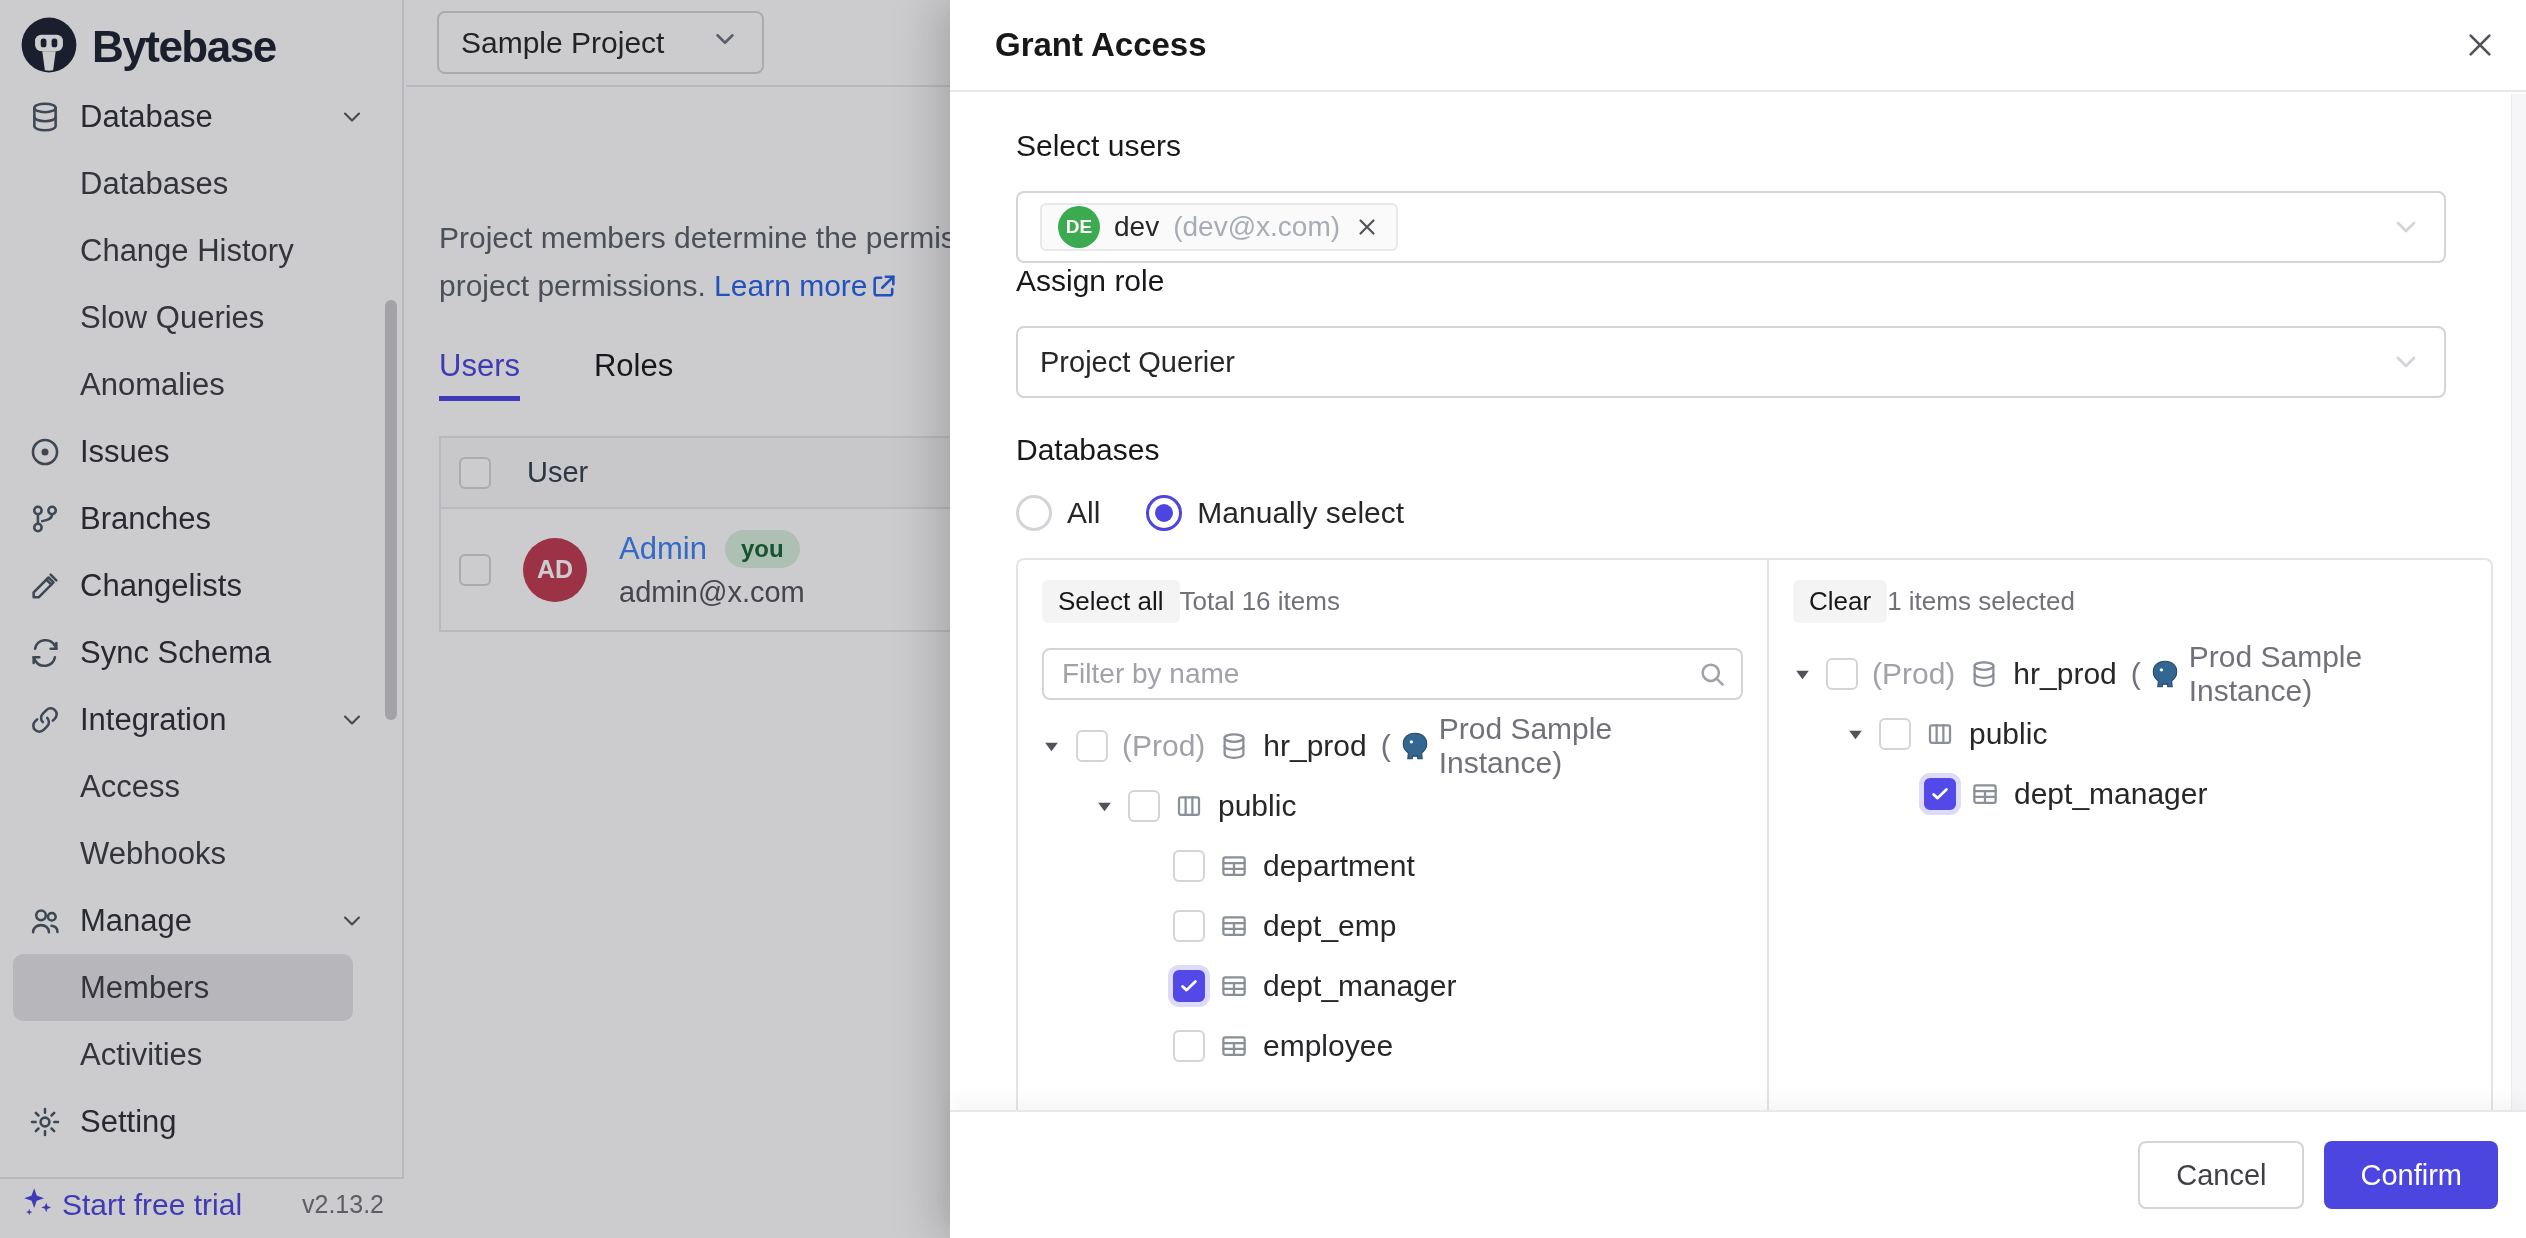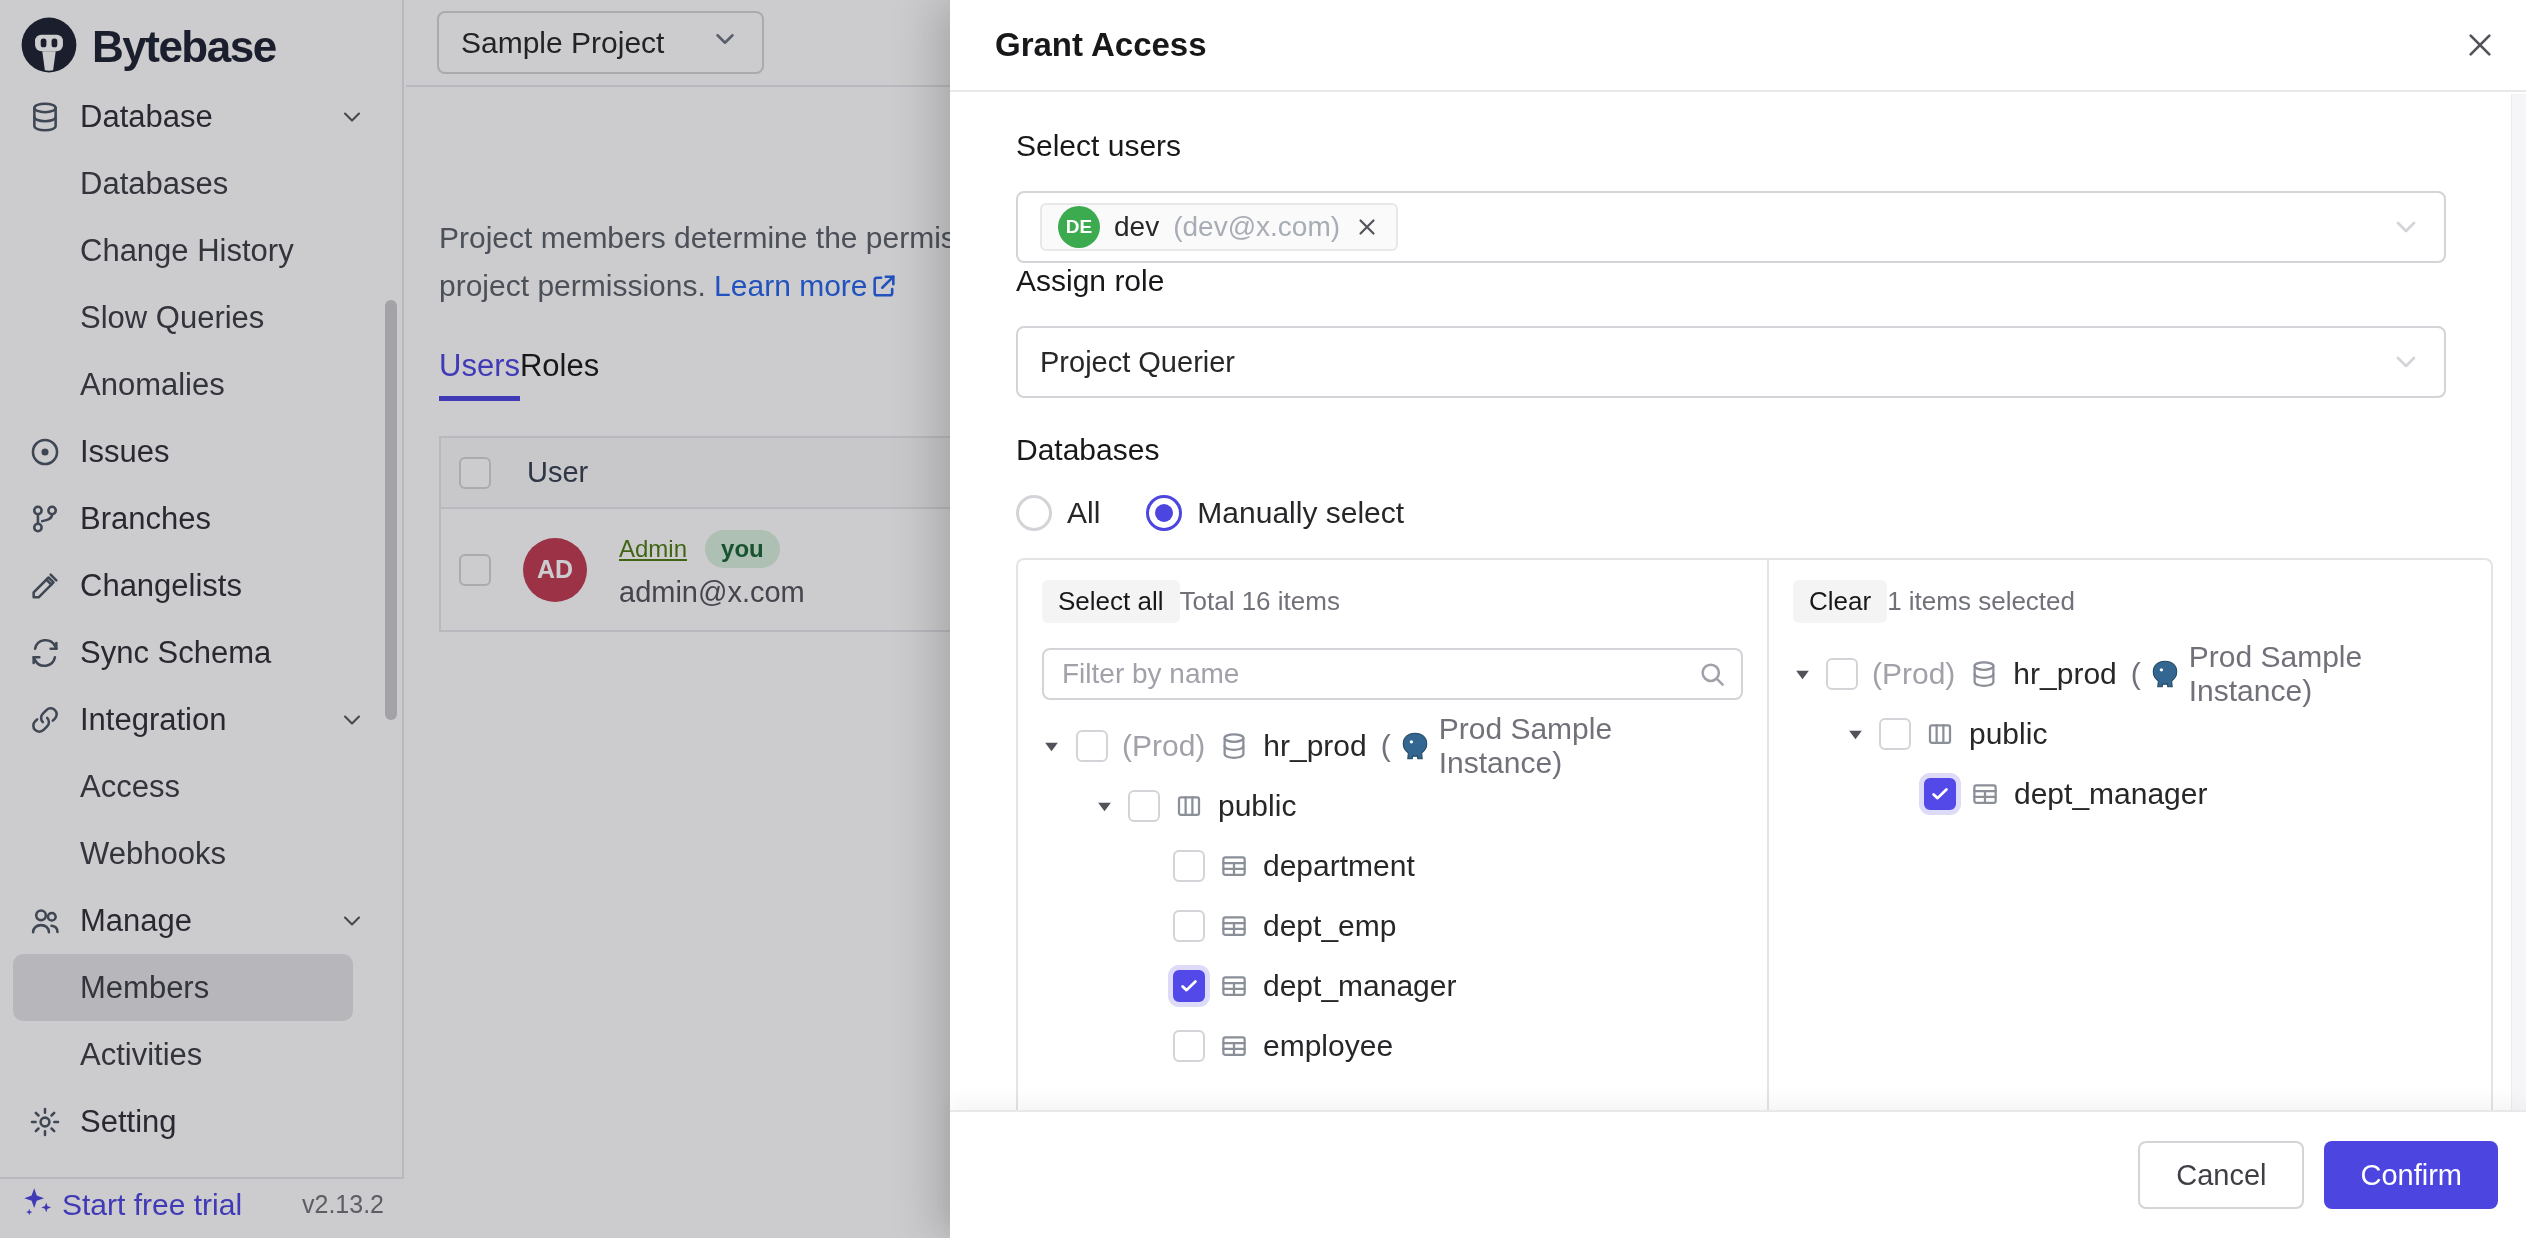--- a/index.html
+++ b/index.html
@@ -21,32 +21,32 @@
   .trial{display:flex;align-items:center;gap:8px;color:#4c45e0;font-size:30px;font-weight:500;cursor:pointer;}
   .version{margin-left:auto;color:#71717a;font-size:25px;}
   
   .main{position:absolute;left:406px;top:0;right:0;height:1238px;background:#fff;}
   .topbar{height:87px;border-bottom:2px solid #e5e7eb;display:flex;align-items:center;padding-left:31px;box-sizing:border-box;}
   .project-btn{display:flex;align-items:center;gap:46px;border:2px solid #d4d4d8;border-radius:8px;background:#fff;padding:11px 22px;font-size:30px;color:#27272a;cursor:pointer;}
   .content{position:absolute;left:33px;top:214px;right:0;}
   .desc{font-size:30px;line-height:48px;color:#5b6069;white-space:nowrap;margin:0;}
   .desc .link{color:#2563eb;cursor:pointer;}
   .ext-icon{display:inline-flex;vertical-align:-4px;margin-left:2px;}
-  .tabs{position:absolute;left:33px;top:348px;display:flex;font-size:31px;text-align:right;}
+  .tabs{position:absolute;left:33px;top:348px;display:flex;gap:74px;font-size:31px;text-align:right;}
   .tab{padding-bottom:12px;color:#18181b;cursor:pointer;}
   .tab.active{color:#4c45e0;border-bottom:5px solid #4c45e0;}
   .utable{position:absolute;left:33px;top:436px;width:1400px;border:2px solid #e5e7eb;box-sizing:border-box;background:#fff;}
   .thead{height:69px;display:flex;align-items:center;gap:36px;padding-left:18px;background:#fafafa;border-bottom:2px solid #e5e7eb;font-size:29px;font-weight:500;color:#374151;}
   .trowu{height:121px;display:flex;align-items:center;gap:32px;padding-left:18px;}
   .cb{width:32px;height:32px;border:2px solid #d4d4d8;border-radius:6px;background:#fff;box-sizing:border-box;flex:none;cursor:pointer;}
   .cb.checked{background:#5349e8;border-color:#5349e8;box-shadow:0 0 0 5px #dddbf8;display:flex;align-items:center;justify-content:center;}
   .avatar{border-radius:50%;color:#fff;display:flex;align-items:center;justify-content:center;font-weight:600;flex:none;}
   .avatar.ad{width:64px;height:64px;background:#c03a50;font-size:25px;}
   .usercell .nrow{display:flex;align-items:center;gap:18px;}
-  .usercell .uname{color:#4d7c0f;font-size:24px;cursor:pointer;text-decoration:underline;}
+  .usercell .uname{color:#3b82f6;font-size:31px;cursor:pointer;}
   .badge-you{background:#d9efdd;color:#166534;font-size:24px;font-weight:600;border-radius:999px;padding:5px 16px;}
   .uemail{color:#52525b;font-size:29px;margin-top:8px;}
   
   .backdrop{position:absolute;left:0;top:0;width:950px;height:1238px;background:rgba(22,24,32,0.22);z-index:5;}
   .modal{position:absolute;left:950px;top:0;width:1576px;height:1238px;background:#fff;z-index:10;box-shadow:-14px 0 44px rgba(0,0,0,0.18);}
   .modal-header{height:92px;border-bottom:2px solid #e8e8ea;display:flex;align-items:center;padding:0 30px 0 45px;box-sizing:border-box;}
   .modal-title{font-size:33px;font-weight:600;color:#18181b;}
   .close-btn{margin-left:auto;display:flex;cursor:pointer;}
   .modal-body{position:absolute;top:94px;left:0;right:14px;bottom:128px;padding:34px 66px 0;box-sizing:border-box;overflow:hidden;}
   .vtrack{position:absolute;top:94px;bottom:128px;right:0;width:14px;background:#f6f6f8;border-left:1px solid #ececee;}

